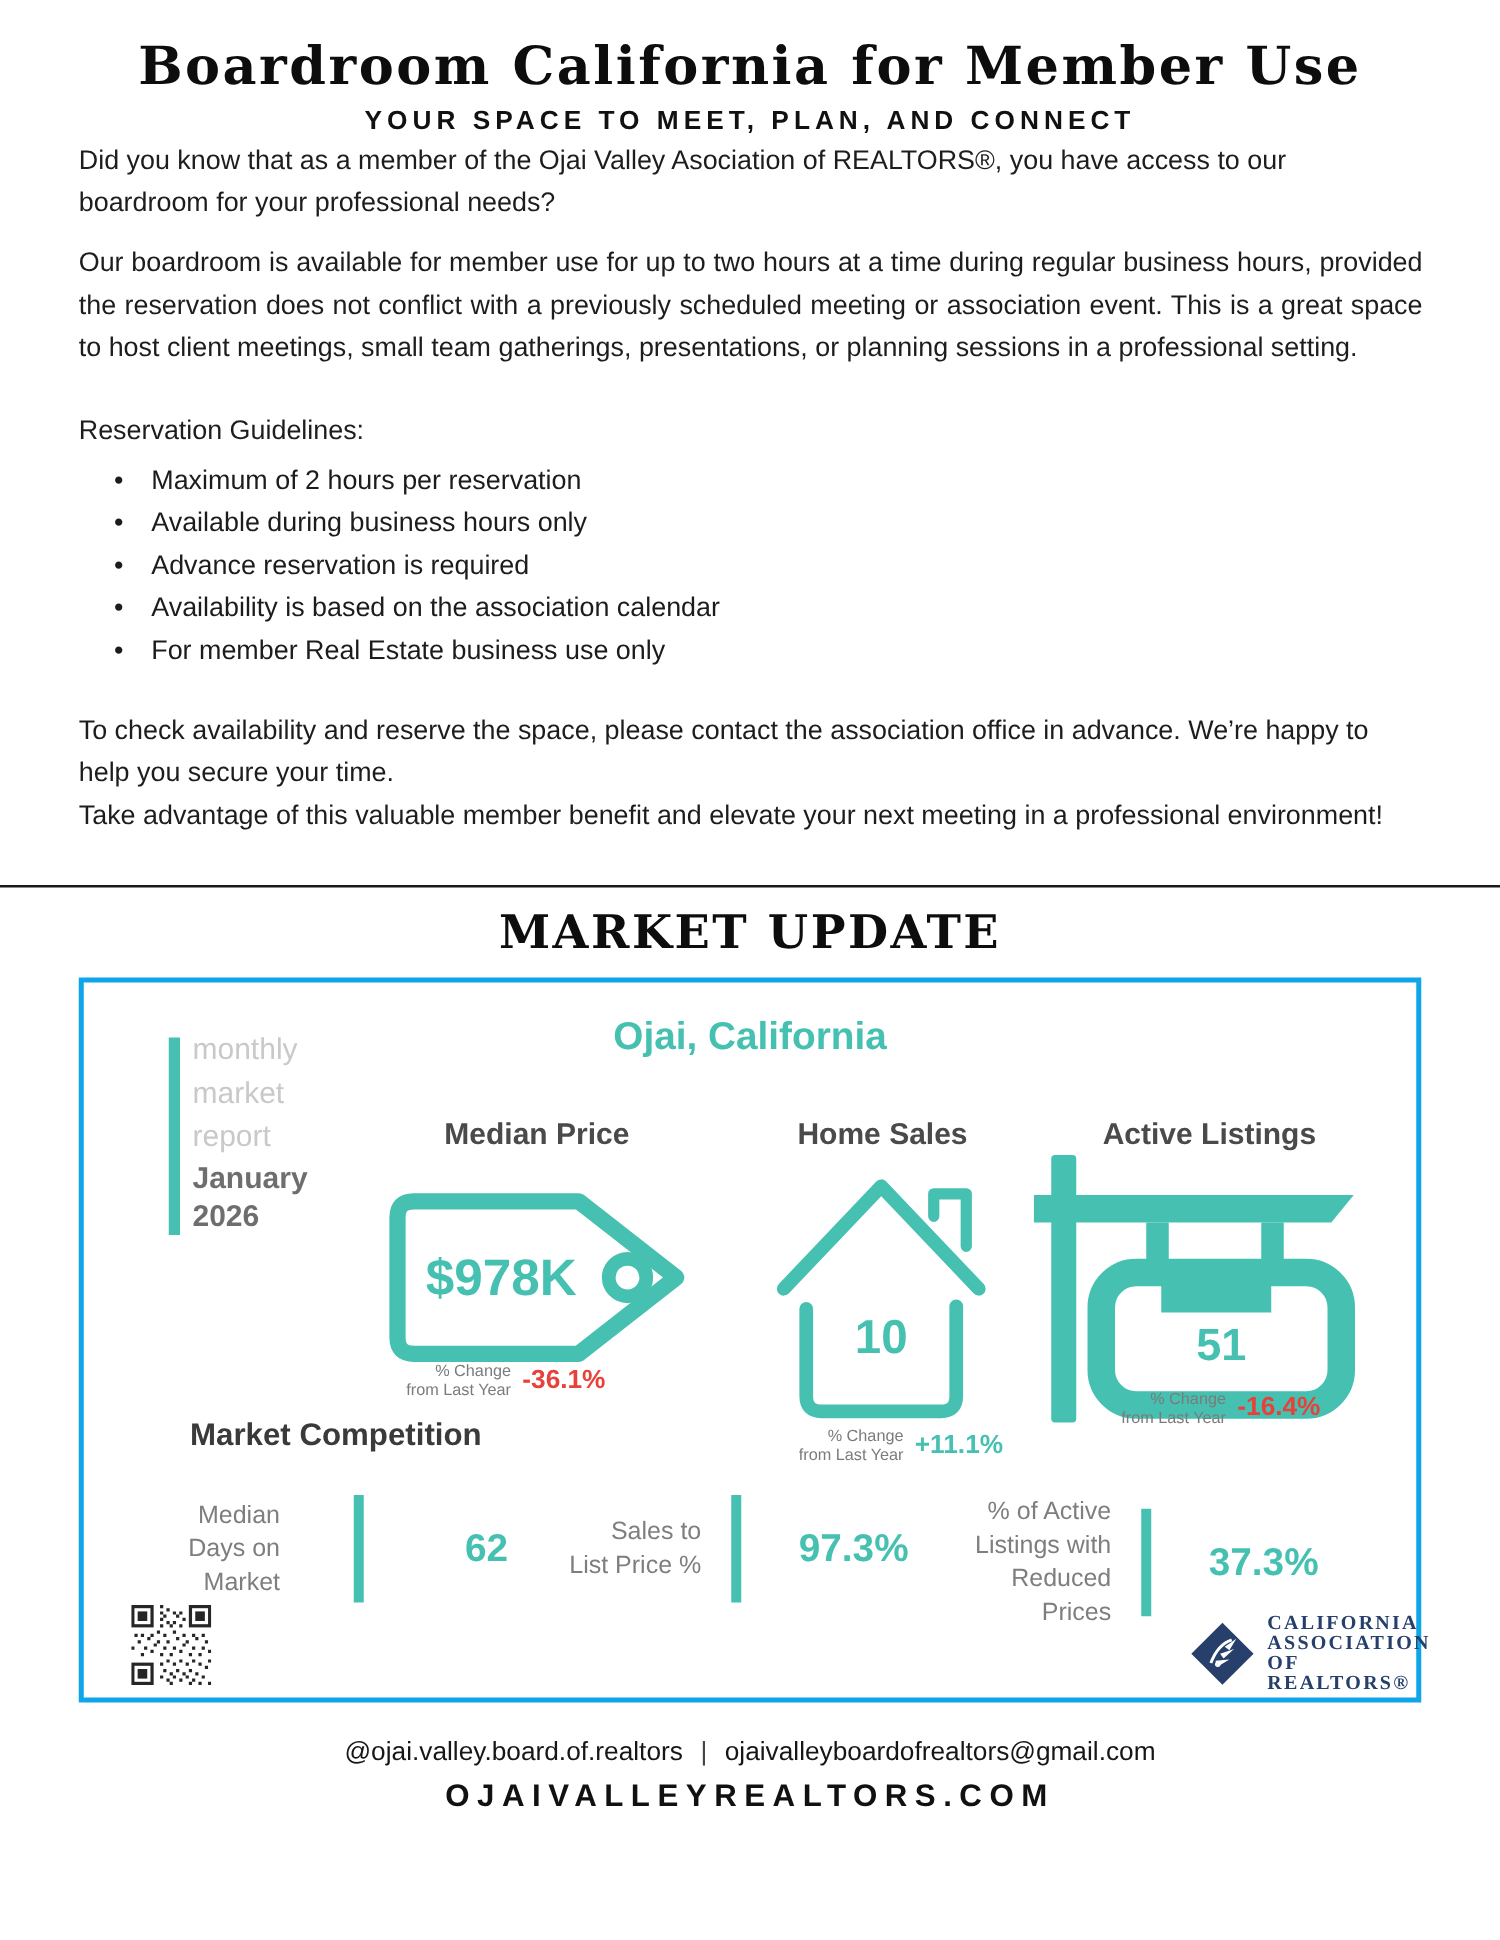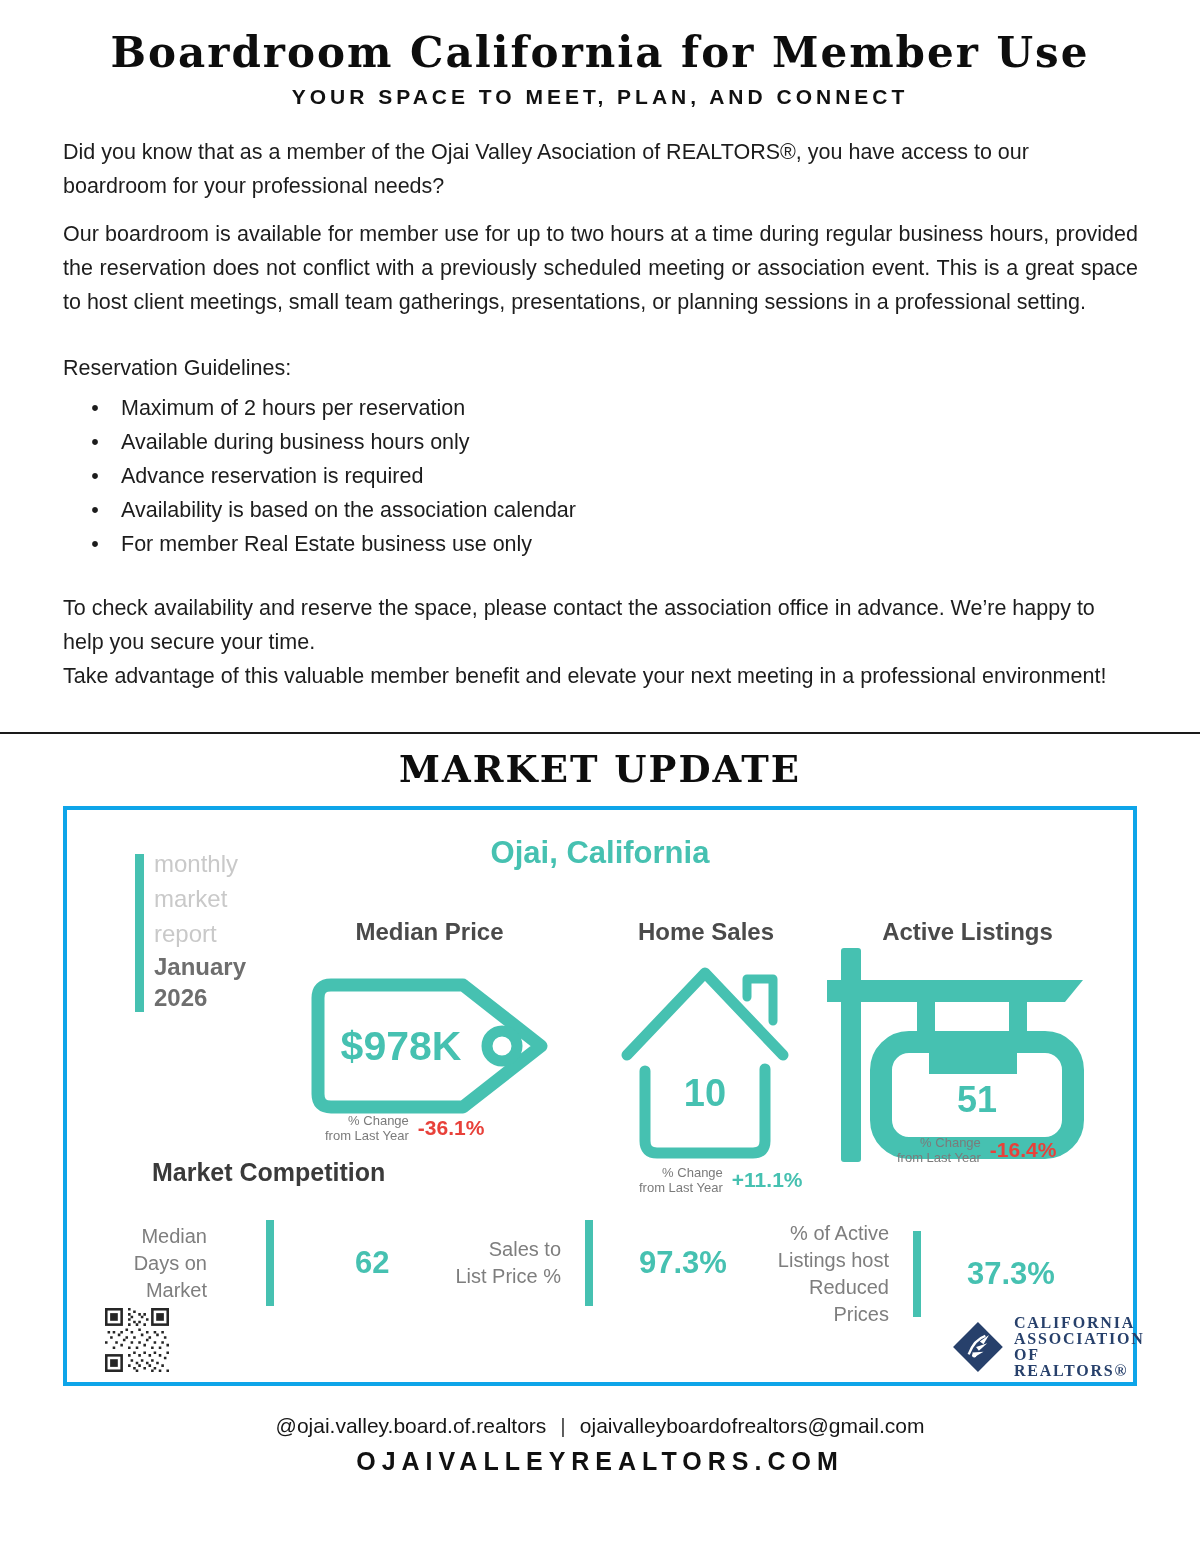--- a/index.html
+++ b/index.html
@@ -4,21 +4,21 @@
 <style>
   * { margin:0; padding:0; box-sizing:border-box; }
   body { background:#ffffff; font-family:"Liberation Sans", sans-serif; color:#1c1c1c; }
   .page { position:relative; width:1200px; height:1552px; margin:0 auto; background:#fff; overflow:hidden; }
 
   .title { font-family:"DejaVu Serif", serif; font-size:42px; font-weight:700; letter-spacing:2px;
            text-align:center; margin-top:28px; color:#0d0d0d; }
   .subtitle { font-size:21px; font-weight:800; letter-spacing:4px; text-align:center; margin-top:8px; color:#111; }
 
   .para { margin-left:63px; margin-right:62px; font-size:21.5px; line-height:34px; color:#1d1d1d; }
-  .intro { margin-top:26px; }
+  .intro { margin-top:2px; }
   .justify { text-align:justify; }
   .body-par { margin-top:14px; }
   .guidelines-title { margin-top:32px; }
   .guidelines { margin:6px 63px 0; list-style:none; }
   .guidelines li { display:flex; font-size:21.5px; line-height:34px; }
   .guidelines .bullet { width:20px; margin-left:22px; margin-right:16px; text-align:center; }
   .closing1 { margin-top:30px; }
   .closing2 { margin-top:0; }
 
   .divider { border:none; border-top:2px solid #1a1a1a; margin:39px 0 0 0; }
@@ -52,21 +52,21 @@
   .chg1 { left:258px; top:303px; }
   .chg2 { left:572px; top:355px; }
   .chg3 { left:830px; top:325px; }
 
   .comp-title { left:85px; top:348px; font-size:25px; font-weight:700; color:#3a3a3a; }
 
   .metric { display:flex; align-items:center; top:410px; }
   .metric-label { font-size:20px; line-height:27px; color:#7e7e7e; text-align:right; }
   .metric-bar { width:8px; height:86px; background:#46C1B1; margin-left:24px; }
   .metric-value { font-size:31px; font-weight:700; color:#46C1B1; margin-left:46px; }
-  .m1 { left:40px;gap:35px; } .m1 .metric-label { width:100px; }
+  .m1 { left:57px;gap:35px; } .m1 .metric-label { width:100px; }
   .m2 { left:386px; } .m2 .metric-label { width:108px; }
   .m3 { left:693px; } .m3 .metric-label { width:129px; }
 
   .qr { left:38px; top:498px; }
 
   .car-logo { left:885px; top:505px; display:flex; align-items:center; gap:10px; }
   .car-text { font-family:"Liberation Serif", serif; font-size:16px; line-height:16px;
               letter-spacing:1.8px; color:#27406B; font-weight:600; }
 
   .footer-contacts { text-align:center; margin-top:28px; font-size:21px; color:#161616; }
@@ -198,21 +198,21 @@
         <span>Sales to</span><br>
         <span>List Price %</span>
       </div>
       <div class="metric-bar"></div>
       <div class="metric-value">97.3%</div>
     </div>
 
     <div class="abs metric m3">
       <div class="metric-label">
         <span>% of Active</span><br>
-        <span>Listings host</span><br>
+        <span>Listings with</span><br>
         <span>Reduced Prices</span>
       </div>
       <div class="metric-bar"></div>
       <div class="metric-value">37.3%</div>
     </div>
 
     <svg class="abs qr" width="64" height="64" viewBox="0 0 25 25">
       <rect x="0" y="0" width="25" height="25" fill="#ffffff"></rect>
       <g fill="#262626">
         <rect x="0" y="0" width="7" height="7"></rect>

